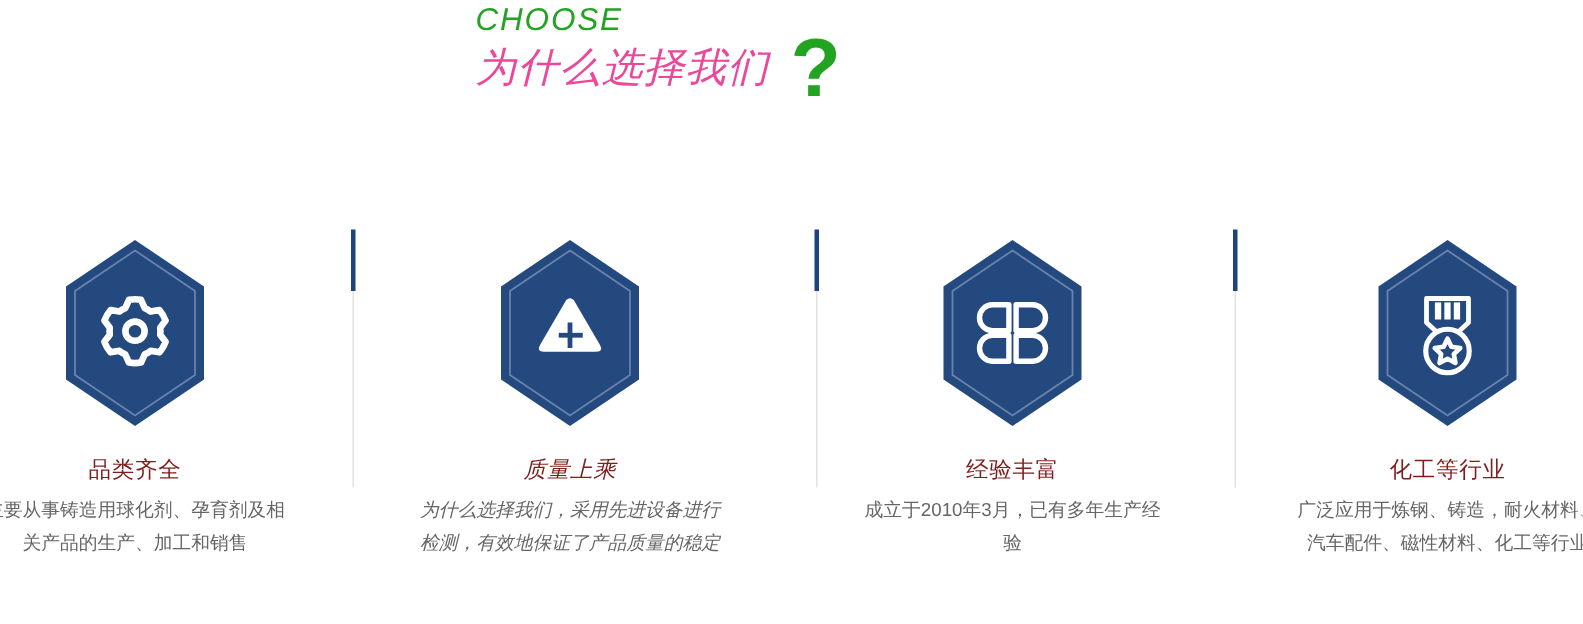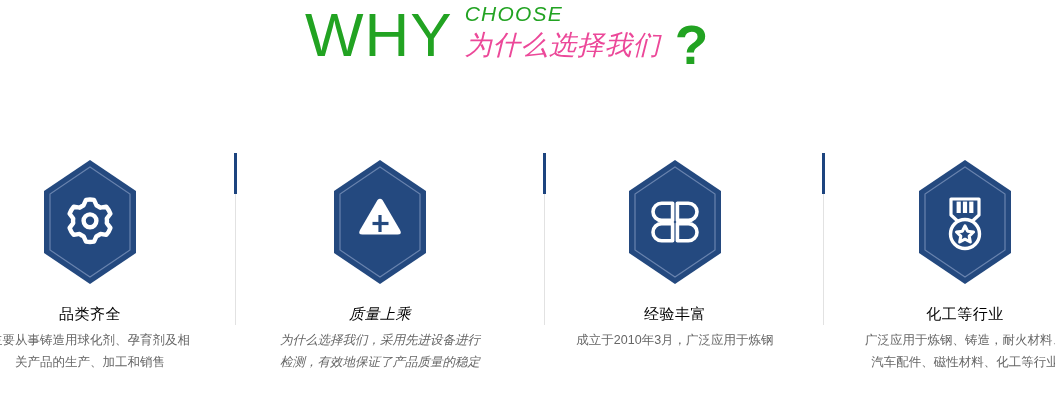--- a/index.html
+++ b/index.html
@@ -56,21 +56,21 @@
   .card-2{ left:262px;font-style:italic; }
   .card-3{ left:557px; }
   .card-4{ left:847px; }
 
   .hexwrap{
     position:relative; width:98px; height:128px; margin-top:8px;
   }
   .hexwrap svg{ display:block; width:98px; height:128px; }
 
   .card-title{
-    font-size:15px; color:#000000;
+    font-size:15px; color:#7f1d1d;
     margin-top:18px; line-height:20px;
     letter-spacing:0.5px;
   }
   .card-desc{
     font-size:12.5px; color:#666666;
     line-height:22px; text-align:center;
     width:200px; margin-top:5px;
   }
 
   
@@ -89,21 +89,20 @@
   .div-2{ left:543px; }
   .div-3{ left:822px; }
 </style>
 </head>
 <body>
 
 <div class="page">
 
   <div class="heading">
     <div class="heading-inner">
-      <span class="why">WHY</span>
       <span class="mid">
         <span class="choose">CHOOSE</span>
         <span class="cn-title">为什么选择我们</span>
       </span>
       <span class="qmark">?</span>
     </div>
   </div>
 
   <div class="divider div-1">
     <div class="blue"></div>
@@ -160,21 +159,21 @@
           <polygon points="49,9 89,36 89,92 49,119 9,92 9,36" fill="none" stroke="#6983ae" stroke-width="1.2"></polygon>
           <g fill="none" stroke="#ffffff" stroke-width="3.6" stroke-linejoin="round">
             <path d="M46.6,62.4 L35.6,62.4 A 8.6 8.6 0 0 1 35.6,45.2 L46.6,45.2 Z"></path>
             <path d="M51.4,62.4 L62.4,62.4 A 8.6 8.6 0 0 0 62.4,45.2 L51.4,45.2 Z"></path>
             <path d="M46.6,65.6 L35.6,65.6 A 8.6 8.6 0 0 0 35.6,82.8 L46.6,82.8 Z"></path>
             <path d="M51.4,65.6 L62.4,65.6 A 8.6 8.6 0 0 1 62.4,82.8 L51.4,82.8 Z"></path>
           </g>
         </svg>
       </div>
       <div class="card-title">经验丰富</div>
-      <div class="card-desc">成立于2010年3月，广泛应用于炼钢</div>
+      <div class="card-desc">成立于2010年3月，已有多年生产经验</div>
     </div>
 
     <div class="card card-4">
       <div class="hexwrap">
         <svg viewBox="0 0 98 128" xmlns="http://www.w3.org/2000/svg">
           <polygon points="49,2 95,33 95,95 49,126 3,95 3,33" fill="#24497f"></polygon>
           <polygon points="49,9 89,36 89,92 49,119 9,92 9,36" fill="none" stroke="#6983ae" stroke-width="1.2"></polygon>
           <g>
 
             <path d="M35,41 L63,41 L63,57 L56.5,63 L41.5,63 L35,57 Z" fill="none" stroke="#ffffff" stroke-width="3.2" stroke-linejoin="round"></path>

